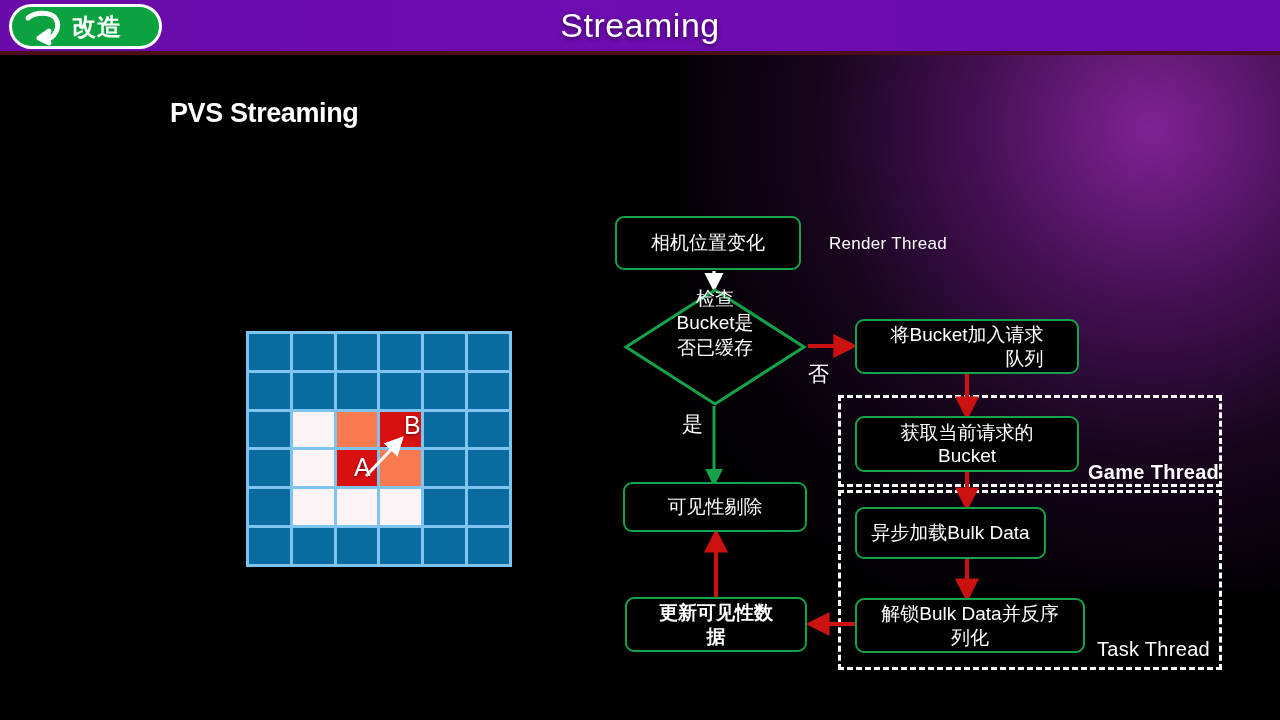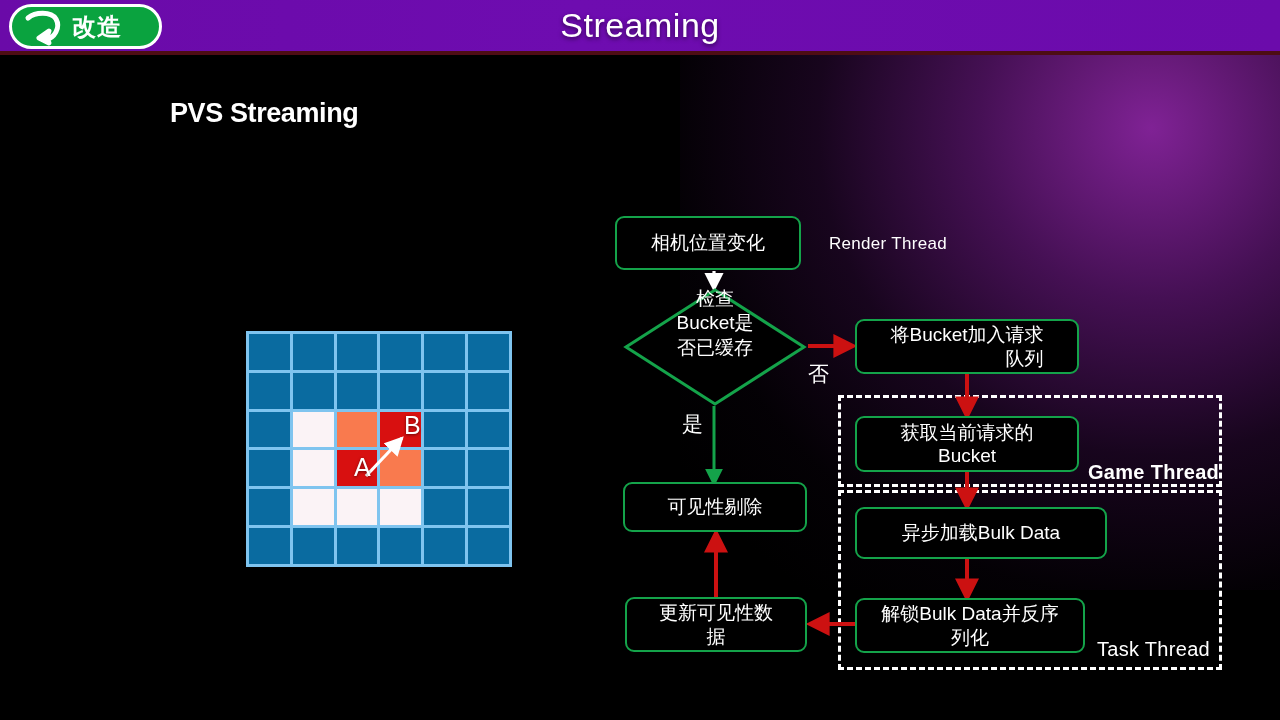--- a/index.html
+++ b/index.html
@@ -232,25 +232,25 @@
     </div>
 
     <div class="edge-label" style="left:808px;top:360px;">否</div>
     <div class="edge-label" style="left:682px;top:410px;">是</div>
 
     <div class="node" style="left:855px;top:319px;width:224px;height:55px;white-space:pre-line;text-align:right;">将Bucket加入请求
 队列</div>
 
     <div class="node" style="left:623px;top:482px;width:184px;height:50px;">可见性剔除</div>
 
-    <div class="node" style="left:625px;top:597px;width:182px;height:55px;white-space:pre-line;">更新可见性数
+    <div class="node" style="left:625px;top:597px;width:182px;height:55px;white-space:pre-line;font-weight:bold;">更新可见性数
 据</div>
 
     <div class="node" style="left:855px;top:416px;width:224px;height:56px;white-space:pre-line;">获取当前请求的
 Bucket</div>
 
-    <div class="node" style="left:855px;top:507px;width:252px;height:52px;">异步加载Bulk Data</div>
+    <div class="node" style="left:855px;top:507px;width:191px;height:52px;">异步加载Bulk Data</div>
 
     <div class="node" style="left:855px;top:598px;width:230px;height:55px;white-space:pre-line;">解锁Bulk Data并反序
 列化</div>
 
   </div>
 </div>
 
 </body></html>

